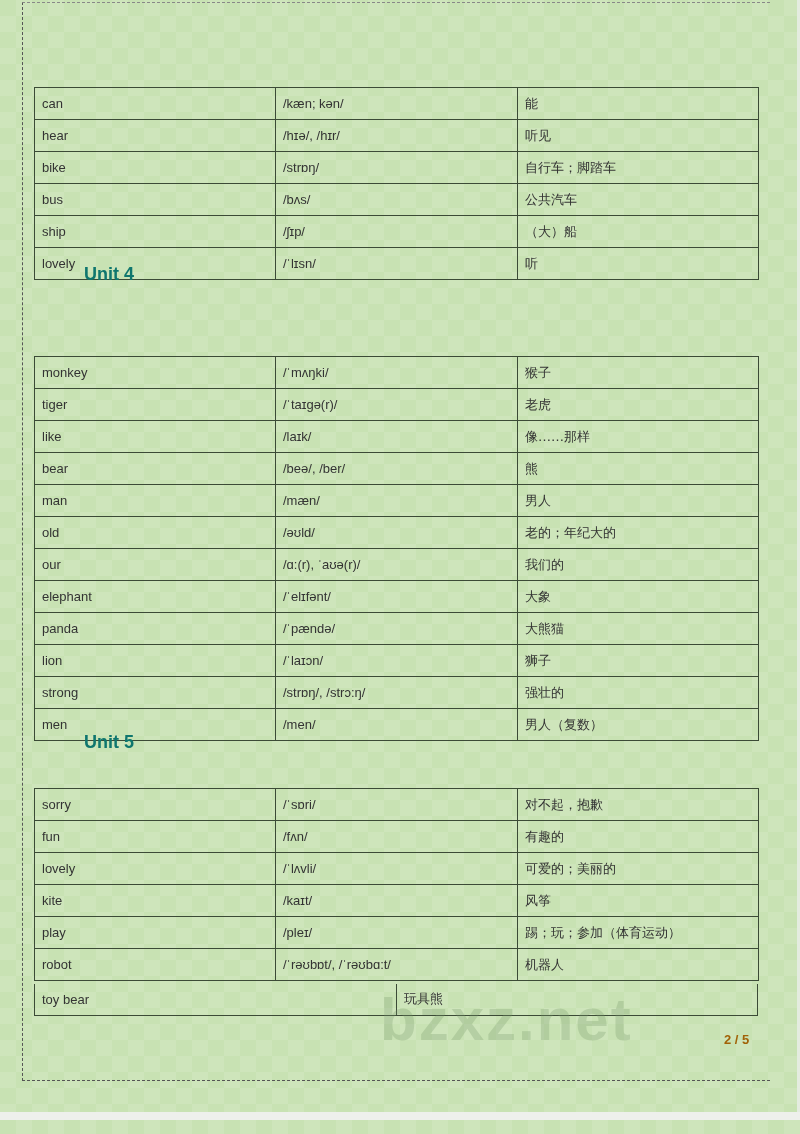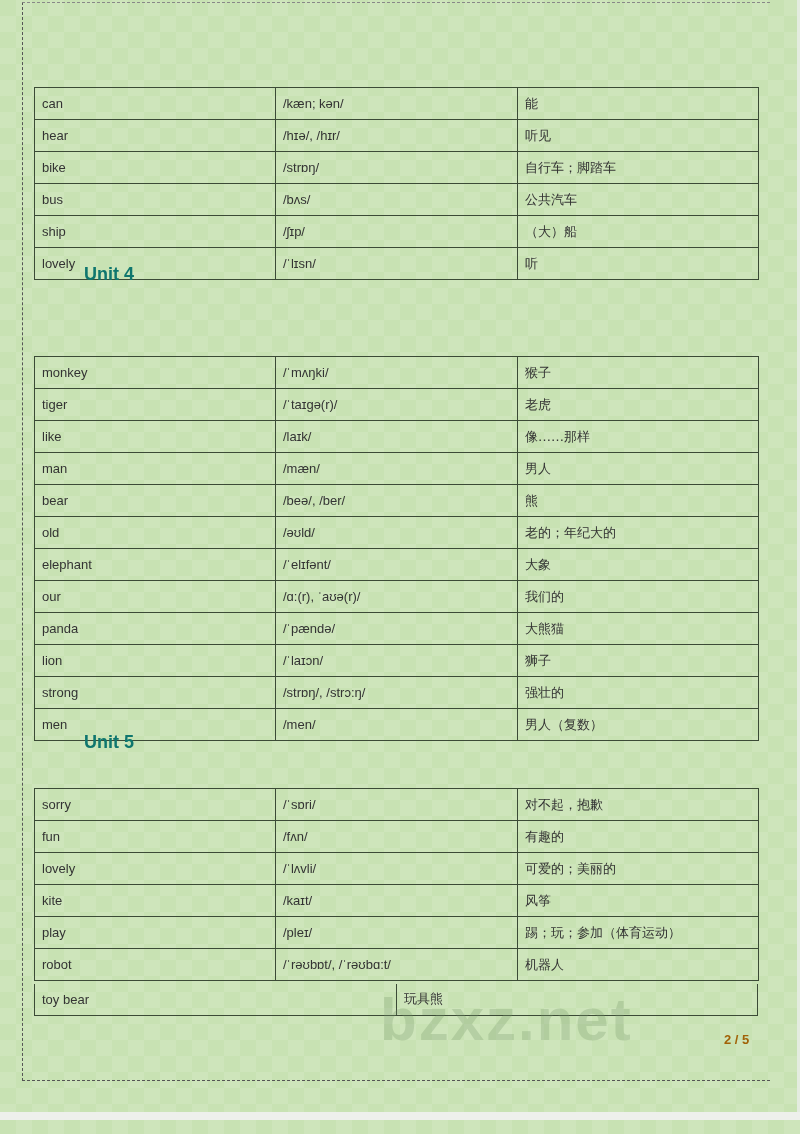--- a/index.html
+++ b/index.html
@@ -116,43 +116,43 @@
         <td>tiger</td>
         <td>/ˈtaɪgə(r)/</td>
         <td class="cn">老虎</td>
       </tr>
     <tr>
         <td>like</td>
         <td>/laɪk/</td>
         <td class="cn">像……那样</td>
       </tr>
     <tr>
+        <td>bear</td>
+        <td>/beə/, /ber/</td>
+        <td class="cn">熊</td>
+      </tr>
+    <tr>
         <td>man</td>
         <td>/mæn/</td>
         <td class="cn">男人</td>
       </tr>
     <tr>
-        <td>bear</td>
-        <td>/beə/, /ber/</td>
-        <td class="cn">熊</td>
-      </tr>
-    <tr>
         <td>old</td>
         <td>/əʊld/</td>
         <td class="cn">老的；年纪大的</td>
       </tr>
     <tr>
+        <td>our</td>
+        <td>/ɑ:(r), ˈaʊə(r)/</td>
+        <td class="cn">我们的</td>
+      </tr>
+    <tr>
         <td>elephant</td>
         <td>/ˈelɪfənt/</td>
         <td class="cn">大象</td>
-      </tr>
-    <tr>
-        <td>our</td>
-        <td>/ɑ:(r), ˈaʊə(r)/</td>
-        <td class="cn">我们的</td>
       </tr>
     <tr>
         <td>panda</td>
         <td>/ˈpændə/</td>
         <td class="cn">大熊猫</td>
       </tr>
     <tr>
         <td>lion</td>
         <td>/ˈlaɪɔn/</td>
         <td class="cn">狮子</td>

